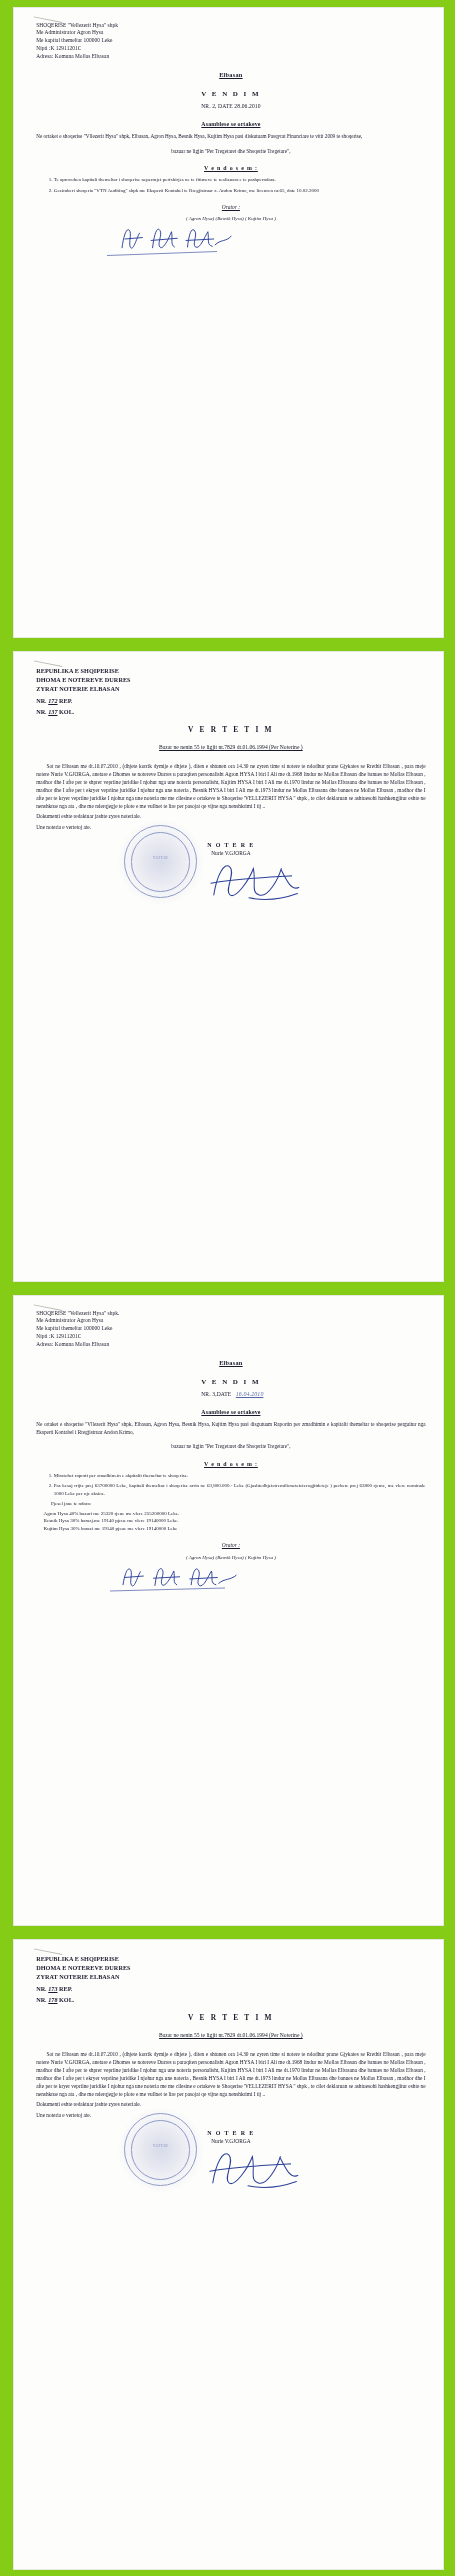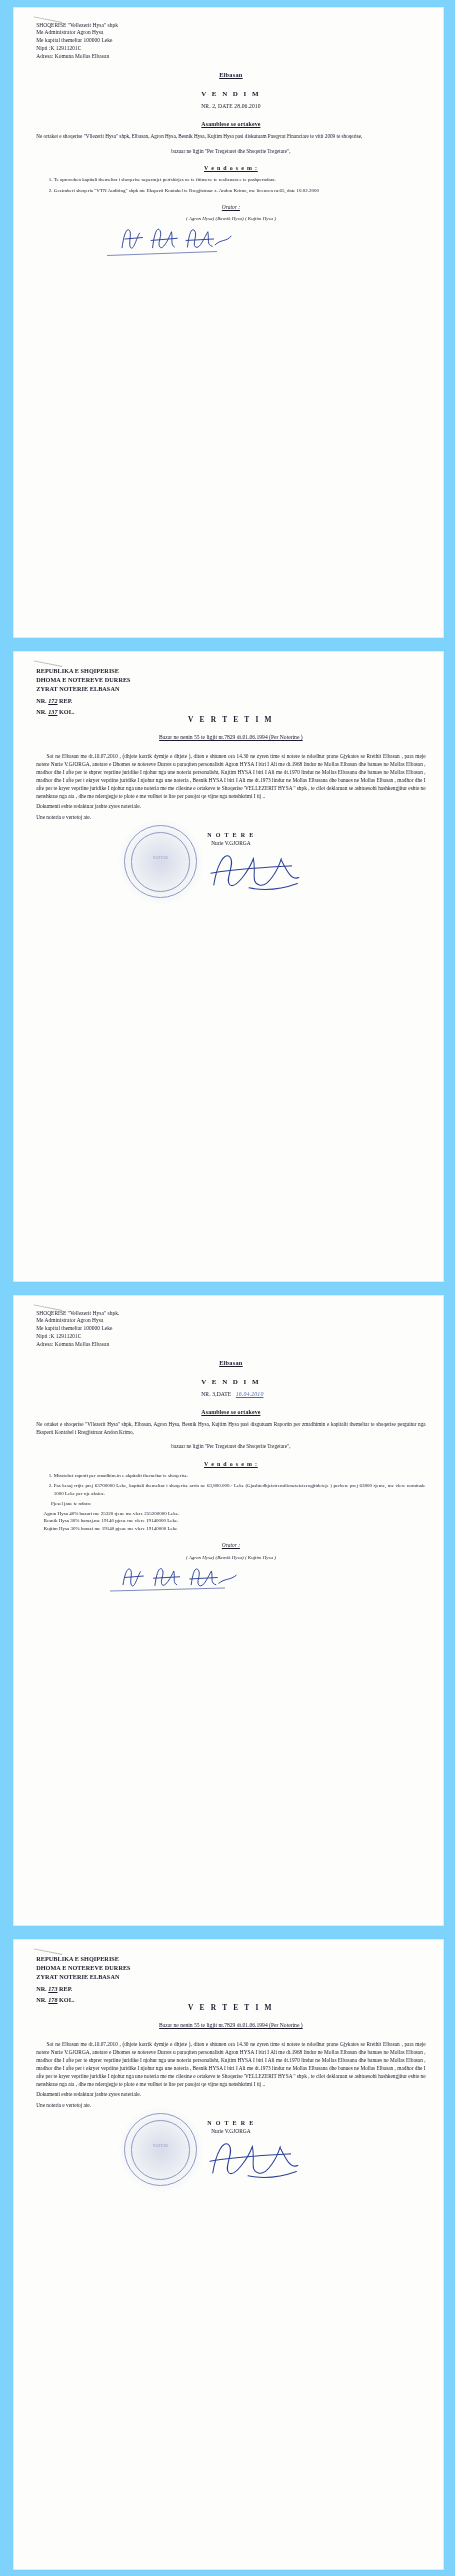--- a/index.html
+++ b/index.html
@@ -8,21 +8,21 @@
     background: #ffffff;
   }
   body {
     width: 456px;
     font-family: "Liberation Serif", serif;
     color: #1a1a2e;
   }
   .page {
     position: relative;
     width: 456px;
-    background: #7dd3fc;
+    background: #84cc16;
     overflow: hidden;
   }
   .page-1 { height: 644px; }
   .page-2 { height: 644px; }
   .page-3 { height: 644px; }
   .page-4 { height: 644px; }
 
   .sheet {
     position: absolute;
     left: 13.2px;
@@ -164,21 +164,21 @@
   .reg-row .num {
     font-weight: bold;
     text-decoration: underline;
     font-style: italic;
   }
   .vertetim {
     text-align: center;
     font-size: 7.4px;
     font-weight: bold;
     letter-spacing: 0.3em;
-    margin-top: 0;
+    margin-top: 10px;
   }
   .bazar {
     text-align: center;
     font-size: 5.6px;
     margin-top: 10.3px;
     text-decoration: underline;
   }
   .body-just {
     font-size: 5.3px;
     line-height: 1.52;

